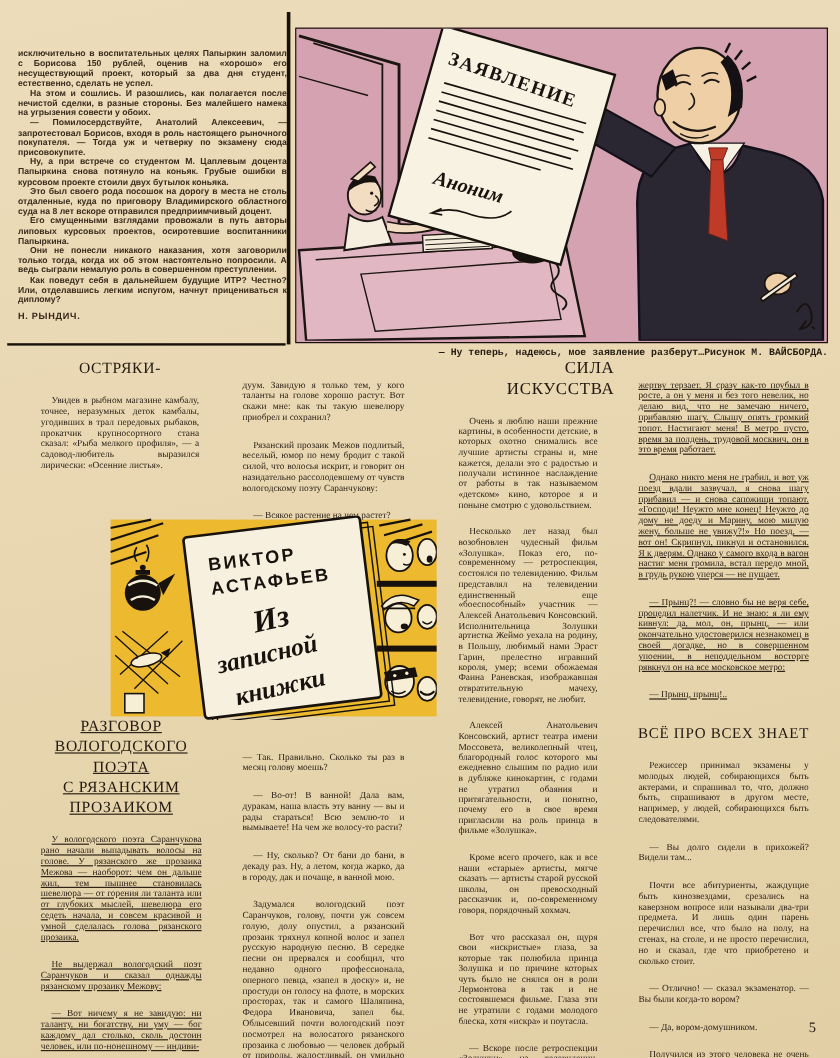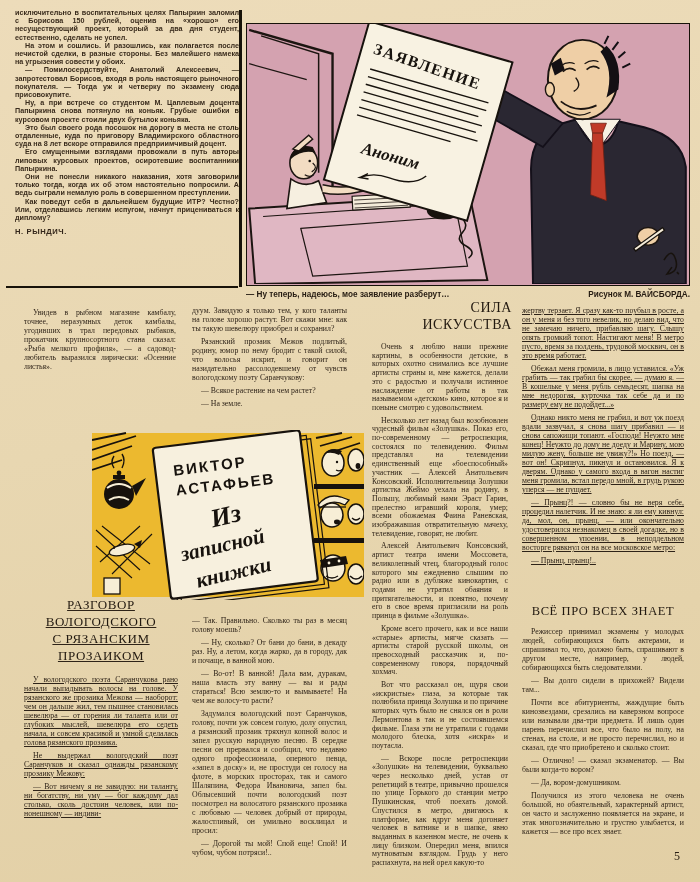--- a/index.html
+++ b/index.html
@@ -2,44 +2,44 @@
 <html><head>
 <meta charset="utf-8">
 <style>
   html,body{margin:0;padding:0;background:#b9a886;}
   .page{position:relative;width:700px;height:882px;margin:0 auto;overflow:hidden;
         background:linear-gradient(168deg,#eddcba 0%,#e8d7b1 45%,#e2cfa5 100%);
         font-family:"Liberation Serif",serif;color:#2e2318;}
   .abs{position:absolute;}
   
   .left-article{font-family:"Liberation Sans",sans-serif;font-weight:700;
-                font-size:7.2px;line-height:8.2px;color:#3a2c1d;}
+                font-size:7.2px;line-height:8.2px;color:#3a2c1d;margin-top:32px;}
   .left-article p{margin:0;text-indent:10px;text-align:justify;}
   .cont p:first-child{text-indent:0;}
   .signature{font-family:"Liberation Sans",sans-serif;font-weight:700;font-size:7.6px;
              text-align:left;margin-top:6px;letter-spacing:.6px;color:#33261a;}
   
   .body-col{font-size:7.8px;line-height:9px;}
-  .body-col p{margin:4px;text-indent:9px;text-align:justify;}
+  .body-col p{margin:14px;text-indent:9px;text-align:justify;}
   .dense{line-height:8.7px;}
   
   .sec-head{font-family:"Liberation Serif",serif;font-weight:400;text-align:center;
             color:#221910;letter-spacing:.6px;}
   .sec-head .hl{display:block;}
   .head-ostryaki{font-size:13px;line-height:15.5px;margin-bottom:9px;}
   .head-sila{font-size:14px;line-height:16.5px;margin-bottom:10px;}
   .head-vse{font-size:12.5px;line-height:15px;margin-bottom:8px;}
   .head-razgovor{font-size:13px;line-height:17px;margin-bottom:11px;}
   
   .cartoon-title{font-family:"Liberation Sans",sans-serif;font-weight:700;font-size:9.6px;
                  letter-spacing:1.1px;color:#201812;border-left:4px solid #171209;padding-left:7px;}
   .cartoon-box{border:1.6px solid #171209;background:#d4a2b0;box-sizing:border-box;}
   .cartoon-box svg{display:block;}
-  .caption-row{display:flex;justify-content:space-between;align-items:baseline;
-               font-family:Liberation Sans, sans-serif;font-weight:700;font-size:8.2px;color:#261c12;gap:40px;}
+  .caption-row{display:flex;justify-content:flex-end;align-items:baseline;
+               font-family:Liberation Mono, monospace;font-weight:700;font-size:8.2px;color:#261c12;}
   .vrule{background:#171209;}
   .hrule{background:#171209;}
   .page-num{font-size:12px;text-align:right;color:#2a2014;}
   svg text{user-select:none;}
 </style>
 </head>
 <body>
 
 <div class="page">
 
@@ -141,29 +141,30 @@
       <path d="M420,238 q8,-14 12,0 q3,12 -9,14 l5,-7 M433,250 l2,2" stroke="#17120d" stroke-width="1.6" fill="none"></path>
     </svg>
   </div>
   <div class="abs caption-row" style="left:246px;top:290px;width:444px;">
     <span>— Ну теперь, надеюсь, мое заявление разберут…</span>
     <span>Рисунок М. ВАЙСБОРДА.</span>
   </div>
 
   <section class="abs body-col" style="left:20px;top:299px;width:160px;">
     <h2 class="sec-head head-ostryaki" style="margin:0 0 9px 0;">
+      <span class="hl">ОСТРЯКИ-</span>
     </h2>
     <div>
         <p>Увидев в рыбном магазине камбалу, точнее, неразумных деток камбалы, угодивших в трал передовых рыбаков, прокатчик крупносортного стана сказал: «Рыба мелкого профиля», — а садовод-любитель выразился лирически: «Осенние листья».</p>
       </div>
   </section>
 
   <section class="abs body-col cont" style="left:188px;top:302px;width:163px;">
       <p>дуум. Завидую я только тем, у кого таланты на голове хорошо растут. Вот скажи мне: как ты такую шевелюру приобрел и сохранил?</p>
-      <p>Рязанский прозаик Межов подлитый, родину, юмор по нему бродит с такой силой, что волосья искрит, и говорит он назидательно рассолодевшему от чувств вологодскому поэту Саранчукову:</p>
+      <p>Рязанский прозаик Межов подлитый, веселый, юмор по нему бродит с такой силой, что волосья искрит, и говорит он назидательно рассолодевшему от чувств вологодскому поэту Саранчукову:</p>
       <p>— Всякое растение на чем растет?</p>
       <p>— На земле.</p>
     </section>
 
   <section class="abs body-col dense" style="left:368px;top:300px;width:144px;">
     <h2 class="sec-head head-sila" style="margin:0 0 10px 0;text-align:right;">
       <span class="hl">СИЛА</span>
       <span class="hl">ИСКУССТВА</span>
     </h2>
     <div>
@@ -171,21 +172,20 @@
         <p>Несколько лет назад был возобновлен чудесный фильм «Золушка». Показ его, по-современному — ретроспекция, состоялся по телевидению. Фильм представлял на телевидении единственный еще «боеспособный» участник — Алексей Анатольевич Консовский. Исполнительница Золушки артистка Жеймо уехала на родину, в Польшу, любимый нами Эраст Гарин, прелестно игравший короля, умер; всеми обожаемая Фаина Раневская, изображавшая отвратительную мачеху, телевидение, говорят, не любит.</p>
         <p>Алексей Анатольевич Консовский, артист театра имени Моссовета, великолепный чтец, благородный голос которого мы ежедневно слышим по радио или в дубляже кинокартин, с годами не утратил обаяния и притягательности, и понятно, почему его в свое время пригласили на роль принца в фильме «Золушка».</p>
         <p>Кроме всего прочего, как и все наши «старые» артисты, мягче сказать — артисты старой русской школы, он превосходный рассказчик и, по-современному говоря, порядочный хохмач.</p>
         <p>Вот что рассказал он, щуря свои «искристые» глаза, за которые так полюбила принца Золушка и по причине которых чуть было не снялся он в роли Лермонтова в так и не состоявшемся фильме. Глаза эти не утратили с годами молодого блеска, хотя «искра» и поутасла.</p>
         <p>— Вскоре после ретроспекции «Золушки» на телевидении, буквально через несколько дней, устав от репетиций в театре, привычно прошелся по улице Горького до станции метро Пушкинская, чтоб поехать домой. Спустился в метро, двигаюсь к платформе, как вдруг меня догоняет человек в ватнике и в шапке, явно выданных в казенном месте, не очень к лицу близком. Опередил меня, впился мутноватым взглядом. Грудь у него распахнута, на ней орел какую-то</p>
       </div>
   </section>
 
   <section class="abs body-col cont" style="left:518px;top:302px;width:170px;text-decoration:underline;">
       <p>жертву терзает. Я сразу как-то поубыл в росте, а он у меня и без того невелик, но делаю вид, что не замечаю ничего, прибавляю шагу. Слышу опять громкий топот. Настигают меня! В метро пусто, время за полдень, трудовой москвич, он в это время работает.</p>
-      <p>Обежал меня громила, в лицо уставился. «Уж грабить — так грабил бы скорее, — думаю я. — В кошельке у меня рубль семьдесят, шапка на мне недорогая, курточка так себе да и по размеру ему не подойдет...»</p>
       <p>Однако никто меня не грабил, и вот уж поезд вдали зазвучал, я снова шагу прибавил — и снова сапожищи топают. «Господи! Неужто мне конец! Неужто до дому не доеду и Марину, мою милую жену, больше не увижу?!» Но поезд, — вот он! Скрипнул, пикнул и остановился. Я к дверям. Однако у самого входа в вагон настиг меня громила, встал передо мной, в грудь рукою уперся — не пущает.</p>
       <p>— Прынц?! — словно бы не веря себе, процедил налетчик. И не знаю: я ли ему кивнул: да, мол, он, прынц, — или окончательно удостоверился незнакомец в своей догадке, но в совершенном упоении, в неподдельном восторге рявкнул он на все московское метро:</p>
       <p>— Прынц, прынц!..</p>
     </section>
 
   <section class="abs body-col" style="left:518px;top:600px;width:170px;">
     <h2 class="sec-head head-vse" style="margin:4px 0 8px 0;">ВСЁ ПРО ВСЕХ ЗНАЕТ</h2>
     <div>
         <p>Режиссер принимал экзамены у молодых людей, собирающихся быть актерами, и спрашивал то, что, должно быть, спрашивают в другом месте, например, у людей, собирающихся быть следователями.</p>
         <p>— Вы долго сидели в прихожей? Видели там...</p>
@@ -260,32 +260,33 @@
           <text x="98" y="152" font-size="21" transform="rotate(-6 98 152)">книжки</text>
         </g>
       </g>
     </svg>
   </div>
 
   <section class="abs body-col" style="left:20px;top:596px;width:162px;text-decoration:underline;">
     <h2 class="sec-head head-razgovor" style="margin:0 0 11px 0;">
       <span class="hl">РАЗГОВОР</span>
       <span class="hl">ВОЛОГОДСКОГО</span>
+      <span class="hl">ПОЭТА</span>
       <span class="hl">С РЯЗАНСКИМ ПРОЗАИКОМ</span>
     </h2>
     <div>
         <p>У вологодского поэта Саранчукова рано начали выпадывать волосы на голове. У рязанского же прозаика Межова — наоборот: чем он дальше жил, тем пышнее становилась шевелюра — от горения ли таланта или от глубоких мыслей, шевелюра его седеть начала, и совсем красивой и умной сделалась голова рязанского прозаика.</p>
         <p>Не выдержал вологодский поэт Саранчуков и сказал однажды рязанскому прозаику Межову:</p>
         <p>— Вот ничему я не завидую: ни таланту, ни богатству, ни уму — бог каждому дал столько, сколь достоин человек, или по-нонешному — индиви-</p>
       </div>
   </section>
 
   <section class="abs body-col cont" style="left:188px;top:612px;width:163px;">
       <p>— Так. Правильно. Сколько ты раз в месяц голову моешь?</p>
+      <p>— Во-от! В ванной! Дала вам, дуракам, наша власть эту ванну — вы и рады стараться! Всю землю-то и вымываете! На чем же волосу-то расти?</p>
       <p>— Ну, сколько? От бани до бани, в декаду раз. Ну, а летом, когда жарко, да в городу, дак и почаще, в ванной мою.</p>
-      <p>— Во-от! В ванной! Дала вам, дуракам, наша власть эту ванну — вы и рады стараться! Всю землю-то и вымываете! На чем же волосу-то расти?</p>
       <p>Задумался вологодский поэт Саранчуков, голову, почти уж совсем голую, долу опустил, а рязанский прозаик тряхнул копной волос и запел русскую народную песню. В середке песни он прервался и сообщил, что недавно одного профессионала, оперного певца, «запел в доску» и, не простуди он голосу на флоте, в морских просторах, так и самого Шаляпина, Федора Ивановича, запел бы. Облысевший почти вологодский поэт посмотрел на волосатого рязанского прозаика с любовью — человек добрый от природы, жалостливый, он умильно восклицал и просил:</p>
       <p>— Дорогой ты мой! Спой еще! Спой! И чубом, чубом потряси!..</p>
     </section>
 
   <div class="abs page-num" style="left:648px;top:849px;width:32px;">5</div>
 
 </div>
 
 </body></html>

